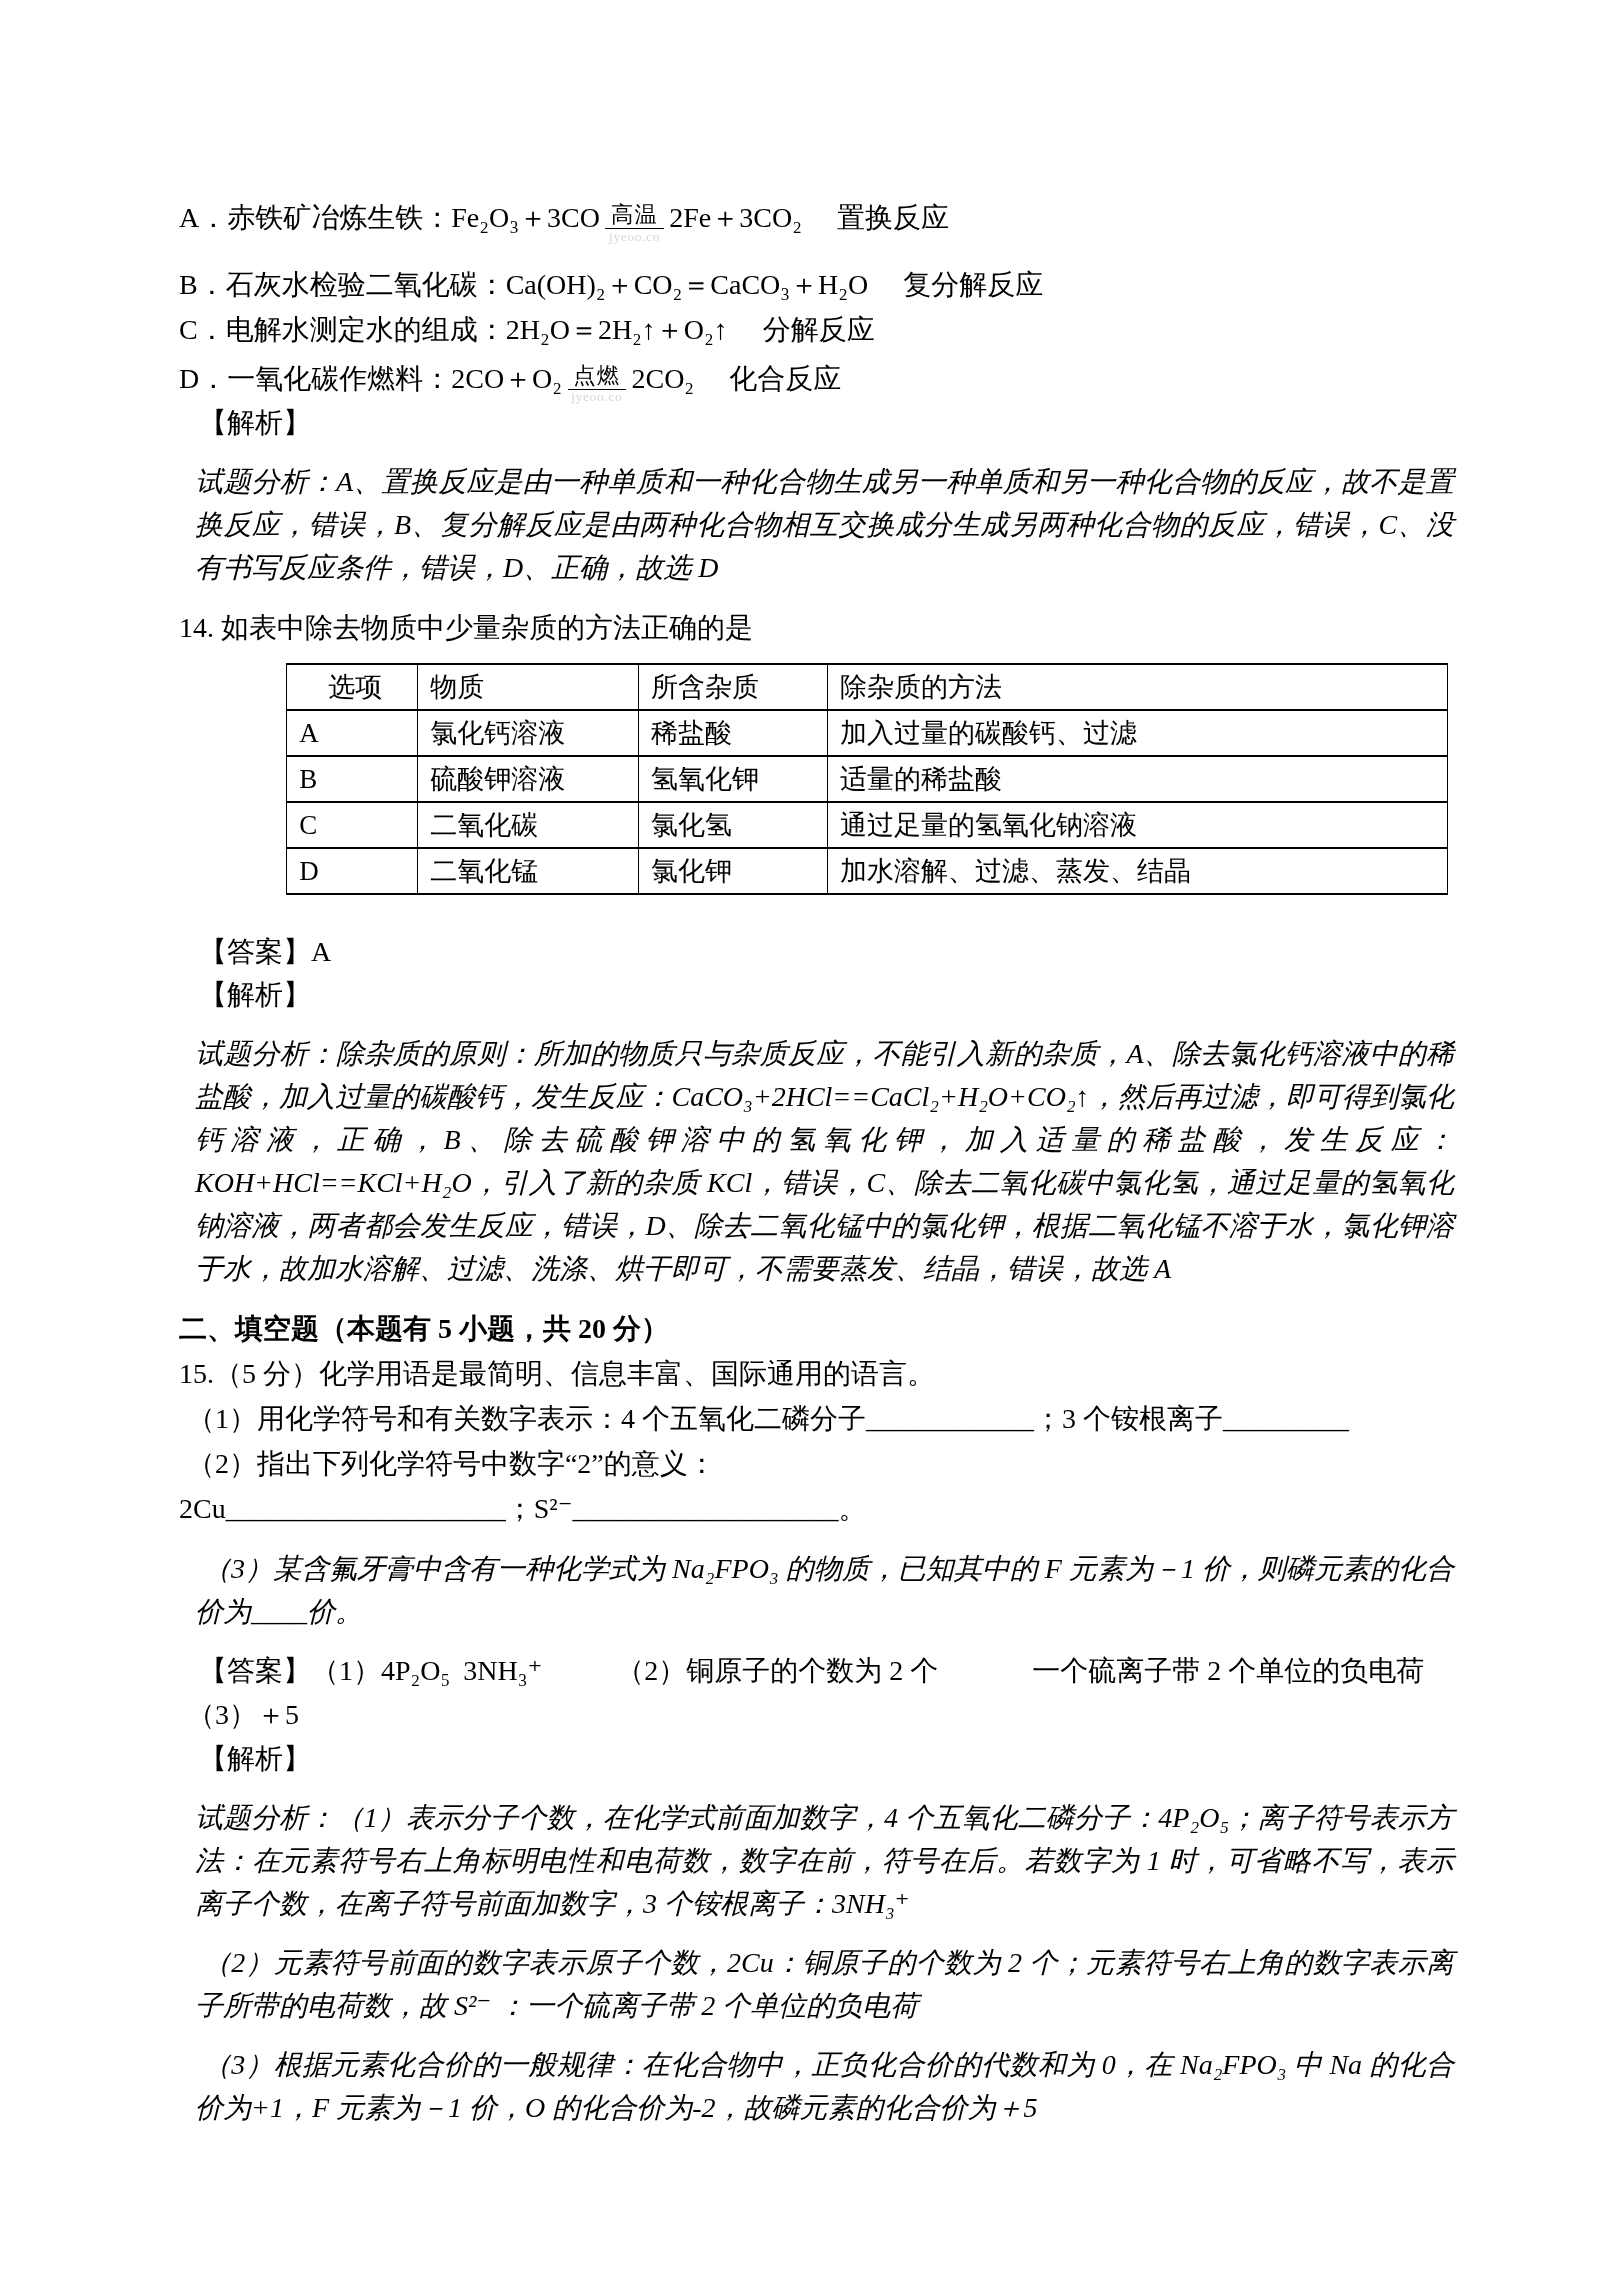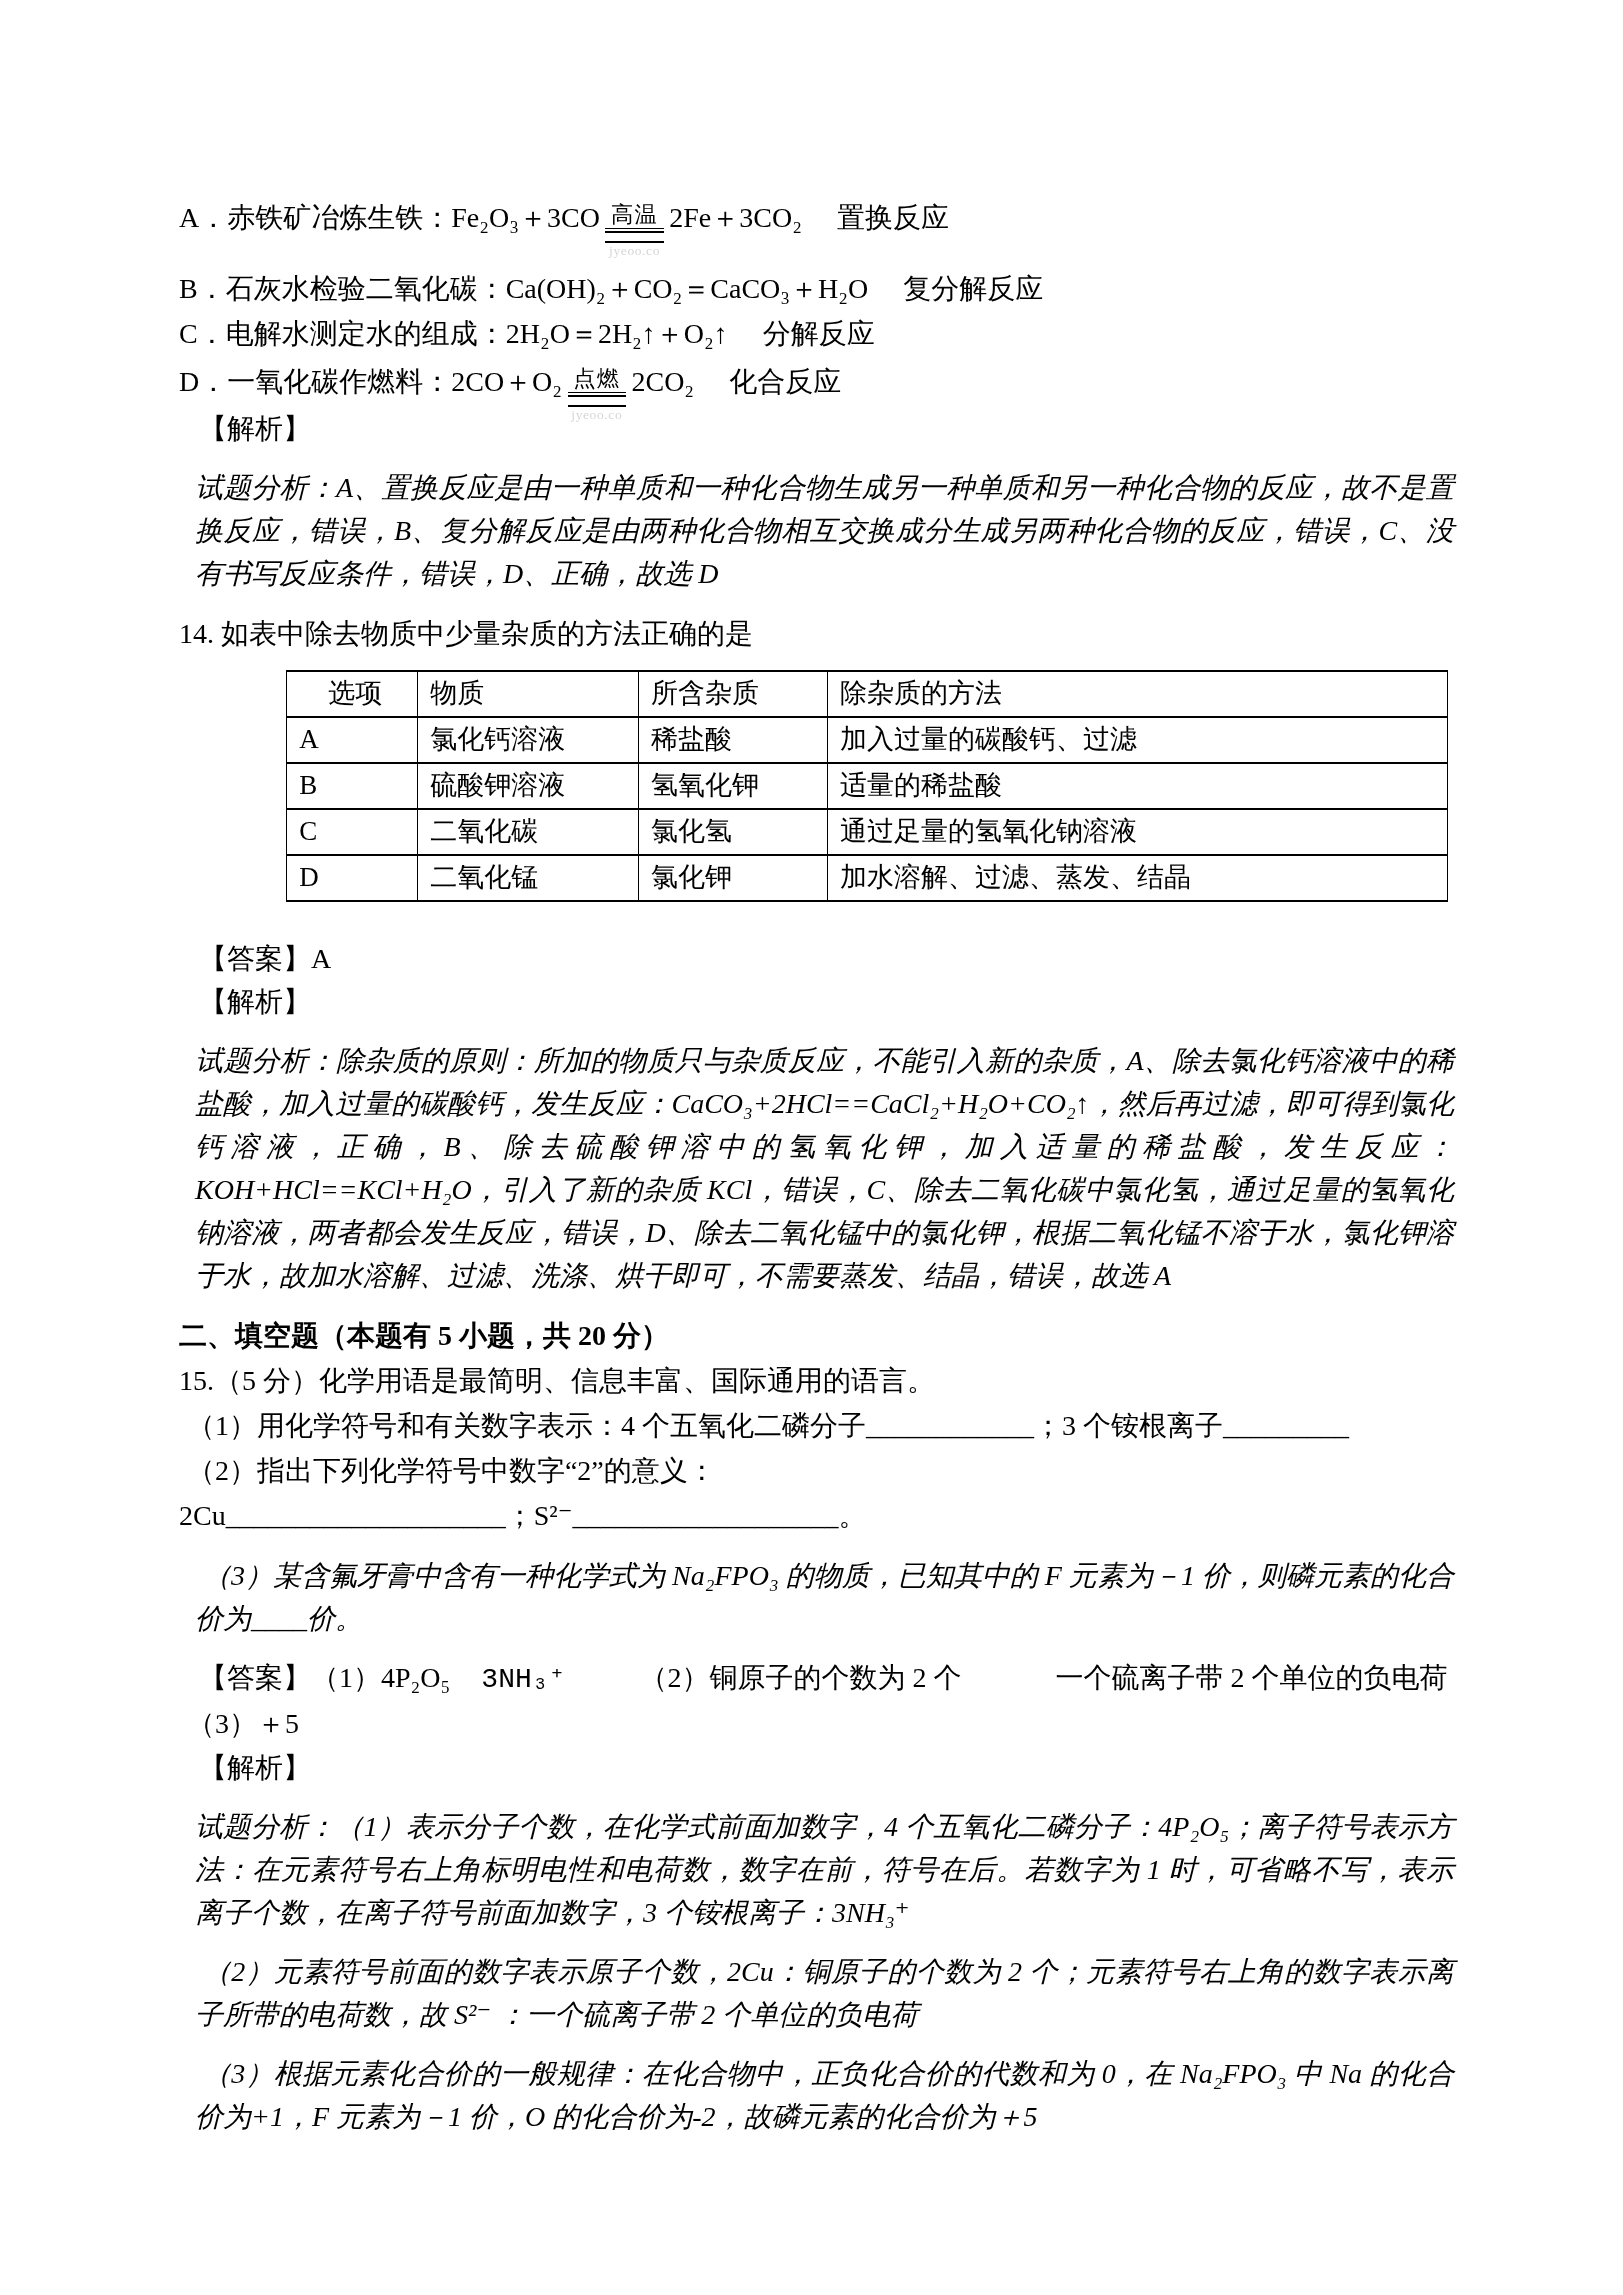--- a/index.html
+++ b/index.html
@@ -14,21 +14,21 @@
   .content {
     position:absolute; left:179px; top:195px; width:1291px;
     font-size:28px;
   }
   .line { line-height:45px; white-space:nowrap; }
   .para { line-height:43px; margin:16px; text-align:justify;font-style:italic; }
   .indent { text-indent:7.9px; }
   .ansline { margin-left:20px; line-height:43px; }
 
   
-  .ce { display:inline-flex; flex-direction:column; align-items:stretch;
+  .ce { display:inline-flex; flex-direction:row; align-items:stretch;
         vertical-align:5px; margin:0 5.6px; position:relative; }
   .ce .cond { font-size:22.4px; line-height:25px; padding:0 5.6px 1.1px;
               border-bottom:1.7px solid #000; text-align:center; letter-spacing:1.1px; }
   .ce .dbl { height:8.4px; border-top:2.2px solid #000; border-bottom:2.2px solid #000;
              margin-top:1.7px; }
   .ce .wm { position:absolute; top:102%; left:50%; transform:translateX(-50%);
             font-size:13.5px; color:#d6d6d6; letter-spacing:0.6px; line-height:1; }
   .rtag { margin-left:35px; }
 
   #opt-a { margin-bottom:22.4px; }
@@ -40,21 +40,21 @@
   table.imp td {
     border-left:1.1px solid #000; border-right:1.1px solid #000;
     border-top:2.8px solid #000; border-bottom:2.8px solid #000;
     font-size:27px; line-height:31px;
     padding:5px 5.6px 5px 12.3px; height:34px; vertical-align:middle;
   }
   .cw0 { width:112px;text-align:center; } .cw1 { width:202px; } .cw2 { width:170px; } .cw3 { width:601px; }
 
   #q14-ans { margin-top:35px; }
   .sect { font-weight:bold; margin-top:10px; }
-  .g1 { margin-left:31px;font-family:Liberation Mono, monospace; }
+  .g1 { margin-left:13px; }
   .g2 { margin-left:74px; }
   .g3 { margin-left:94px; }
 </style>
 </head>
 <body>
 
 <div class="page">
   <div class="content">
 
     <div class="line" id="opt-a">

